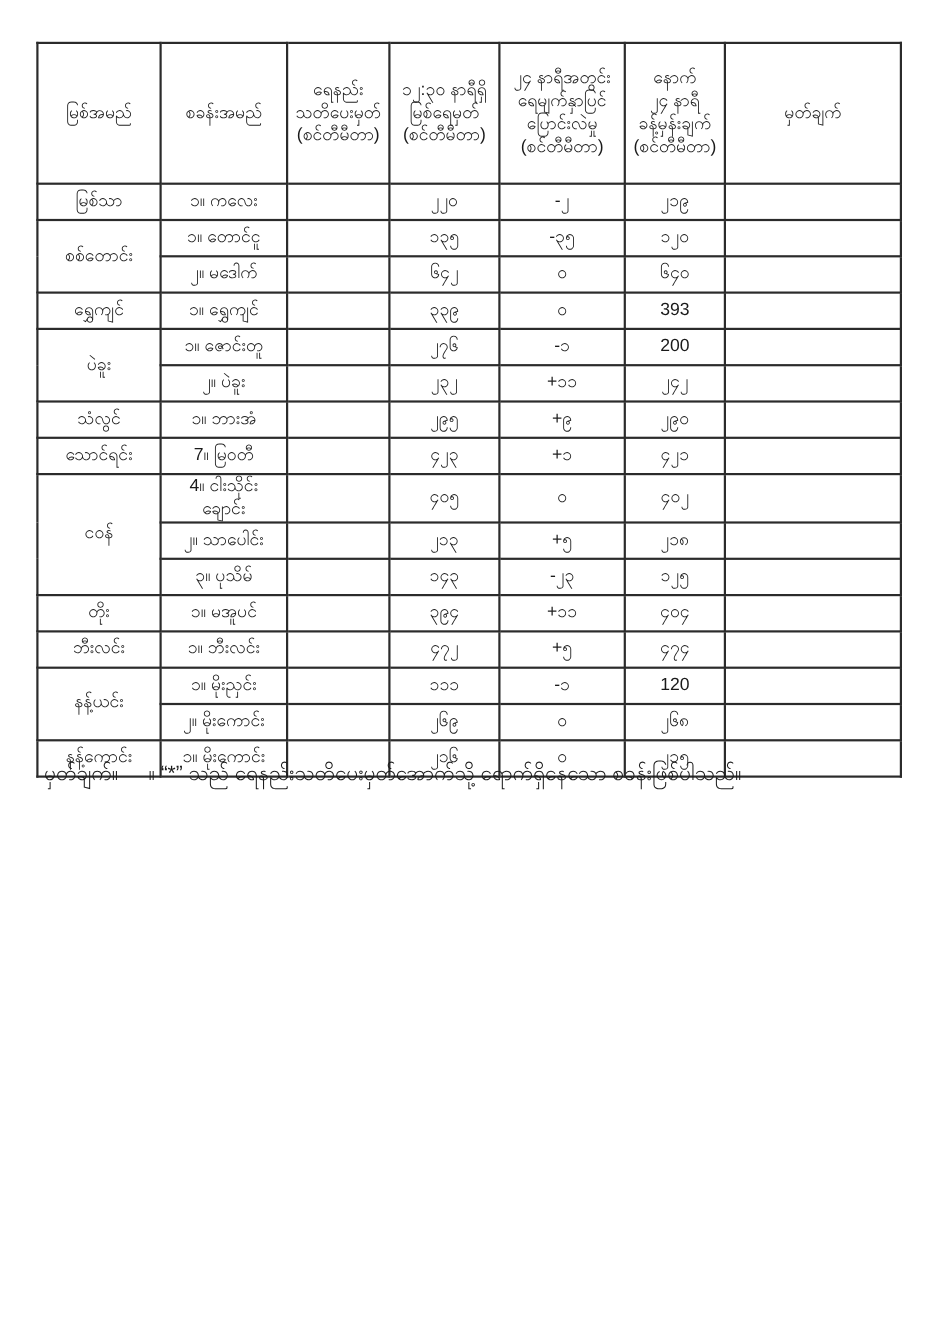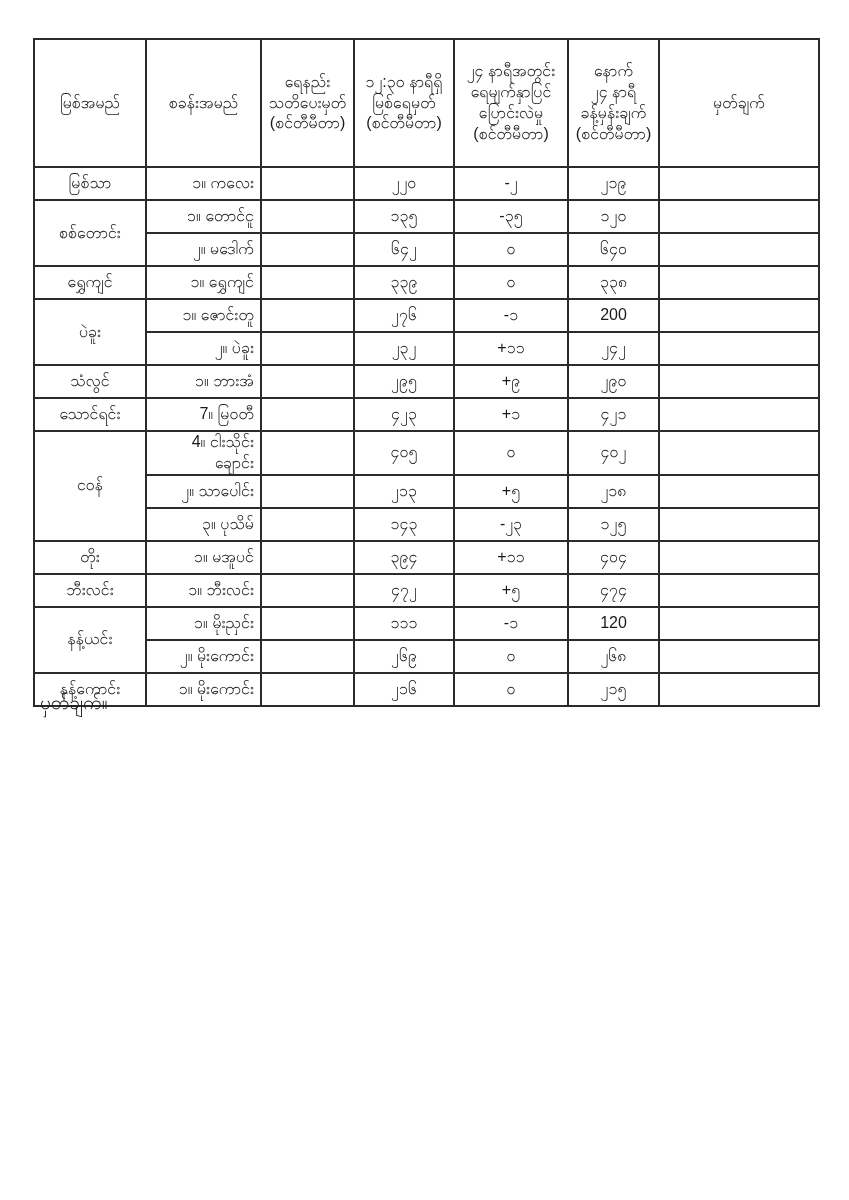--- a/index.html
+++ b/index.html
@@ -43,21 +43,21 @@
   }
   table.wl td {
     height: 31px;
     vertical-align: middle;
   }
   td.river-cell {
     text-align: center;
     padding-left: 8px;
   }
   td.station-cell {
-    text-align: right;
+    text-align: center;
     padding-left: 8px;
   }
   td.num-cell {
     text-align: center;
   }
   .footnote {
     position: absolute;
     left: 40px;
     top: 690px;
     width: 790px;
@@ -134,21 +134,21 @@
             <td class="num-cell">၀</td>
             <td class="num-cell">၆၄၀</td>
             <td class="num-cell"></td>
           </tr>
           <tr>
             <td class="river-cell" rowspan="1">ရွှေကျင်</td>
             <td class="station-cell">၁။ ရွှေကျင်</td>
             <td class="num-cell"></td>
             <td class="num-cell">၃၃၉</td>
             <td class="num-cell">၀</td>
-            <td class="num-cell">၃၃၈</td>
+            <td class="num-cell">393</td>
             <td class="num-cell"></td>
           </tr>
           <tr>
             <td class="river-cell" rowspan="2">ပဲခူး</td>
             <td class="station-cell">၁။ ဇောင်းတူ</td>
             <td class="num-cell"></td>
             <td class="num-cell">၂၇၆</td>
             <td class="num-cell">-၁</td>
             <td class="num-cell">200</td>
             <td class="num-cell"></td>
@@ -247,15 +247,16 @@
             <td class="num-cell">၀</td>
             <td class="num-cell">၂၁၅</td>
             <td class="num-cell"></td>
           </tr>
         </tbody>
     </table>
   </div>
 
   <div class="footnote">
     <span class="fn-label">မှတ်ချက်။</span>
+    <span class="fn-text">။ “*” သည် ရေနည်းသတိပေးမှတ်အောက်သို့ ရောက်ရှိနေသော စခန်းဖြစ်ပါသည်။</span>
   </div>
 
 </div>
 
 </body></html>

